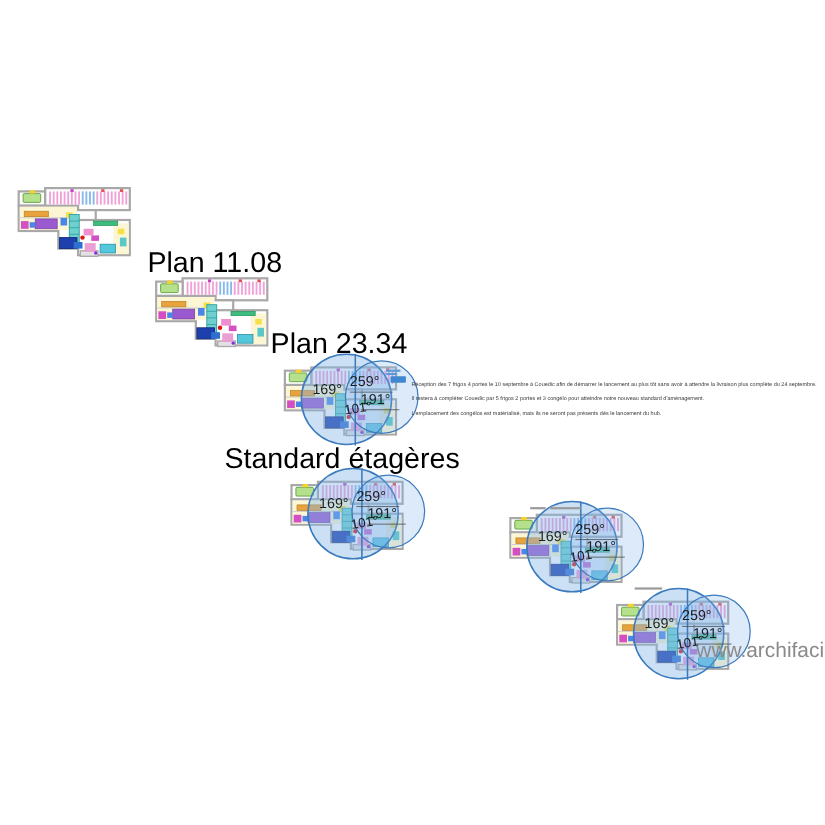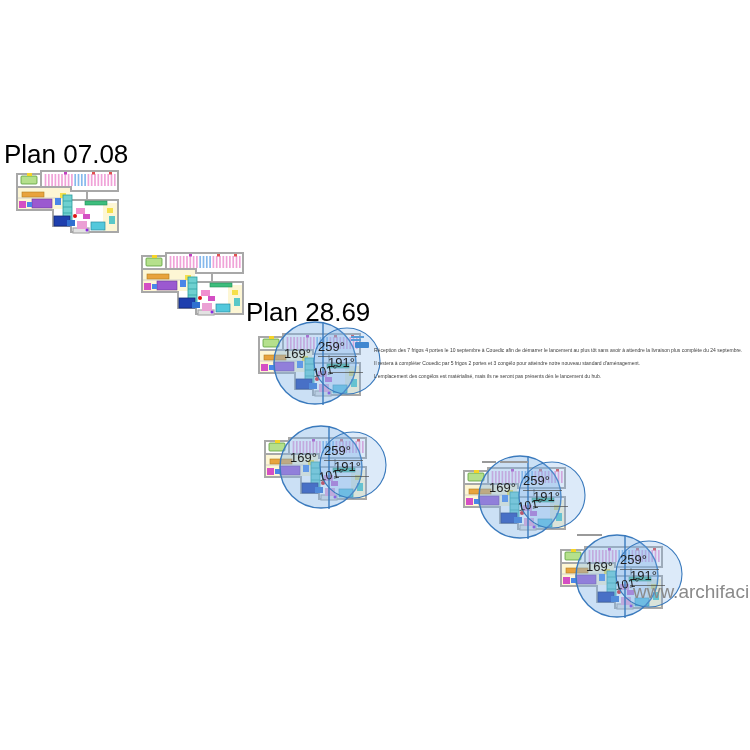--- a/index.html
+++ b/index.html
@@ -30,22 +30,23 @@
   .legend-marks{position:absolute;left:351px;top:336px;}
   .legend-marks .dash{display:block;width:13px;height:1.5px;background:#5a9bd8;margin-bottom:1.5px;}
   .legend-marks .chip{width:14px;height:6px;background:#3f87d0;border-radius:1px;margin-left:4px;margin-top:1px;}
   .micro{position:absolute;height:1.5px;background:#9a9a9a;}
 </style>
 </head>
 <body>
 
 <div class="canvas">
 
-  <div class="title" style="left:4px;top:139px">Plan 07.08</div>
-  <div class="title" style="left:246px;top:297px">Plan 28.69</div>
+  <div class="title" style="left:134px;top:223px">Plan 11.08</div>
+  <div class="title" style="left:246px;top:297px">Plan 23.34</div>
+  <div class="title" style="left:204px;top:401px">Standard étagères</div>
 
   <div class="plan" style="left:15px;top:170px">
       <svg width="105" height="64" viewBox="0 0 105 64">
 
     <rect x="26" y="1" width="77" height="20" fill="#ffffff" stroke="#a8a8a8" stroke-width="2"></rect>
     <rect x="2" y="4" width="24" height="13" fill="#ffffff" stroke="#a8a8a8" stroke-width="2"></rect>
     <rect x="2" y="17" width="54" height="23" fill="#ffffff" stroke="#a8a8a8" stroke-width="2"></rect>
     <rect x="38" y="21" width="34" height="35" fill="#ffffff" stroke="#a8a8a8" stroke-width="2"></rect>
     <rect x="56" y="30" width="47" height="32" fill="#ffffff" stroke="#a8a8a8" stroke-width="2"></rect>
     <rect x="58" y="58" width="16" height="5" fill="#e2e2e2" stroke="#a8a8a8" stroke-width="1.2"></rect>

